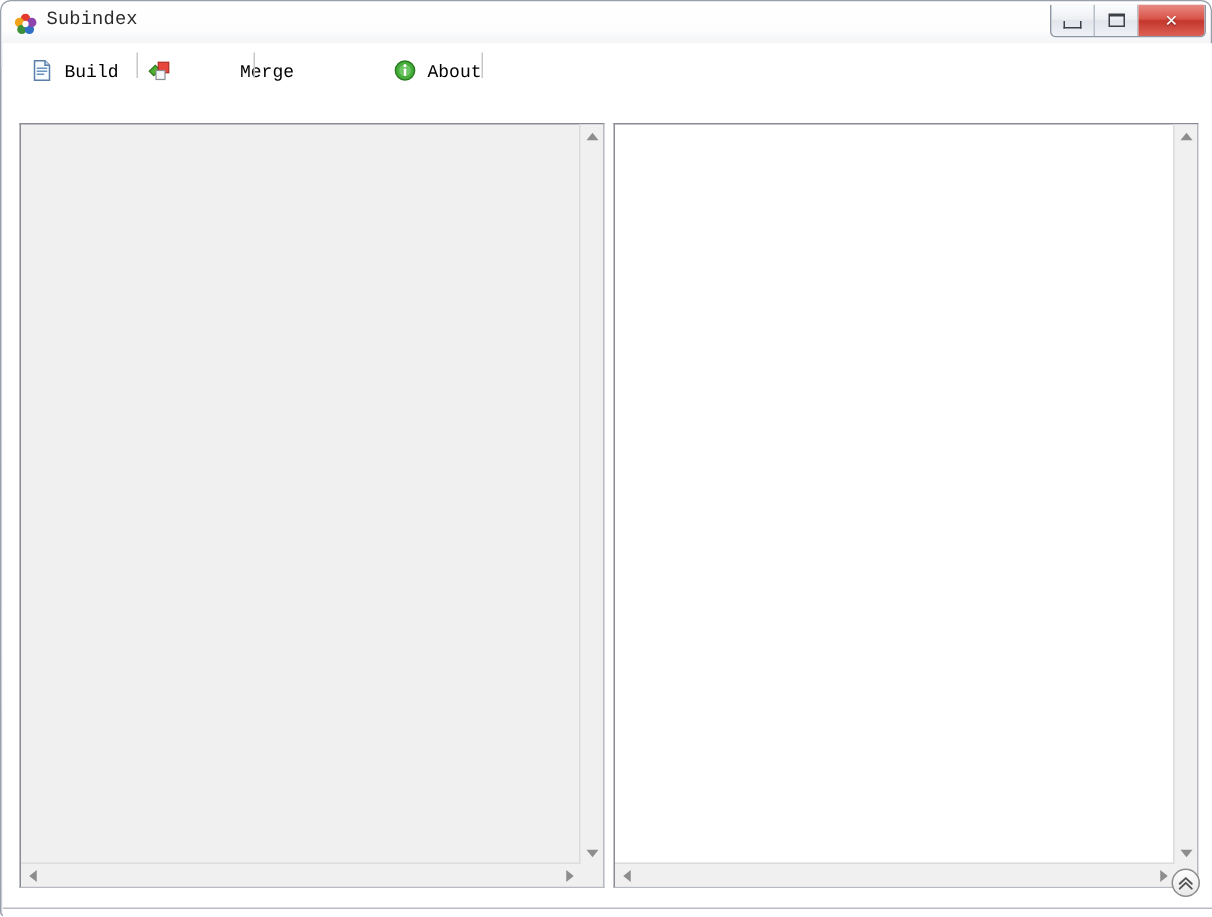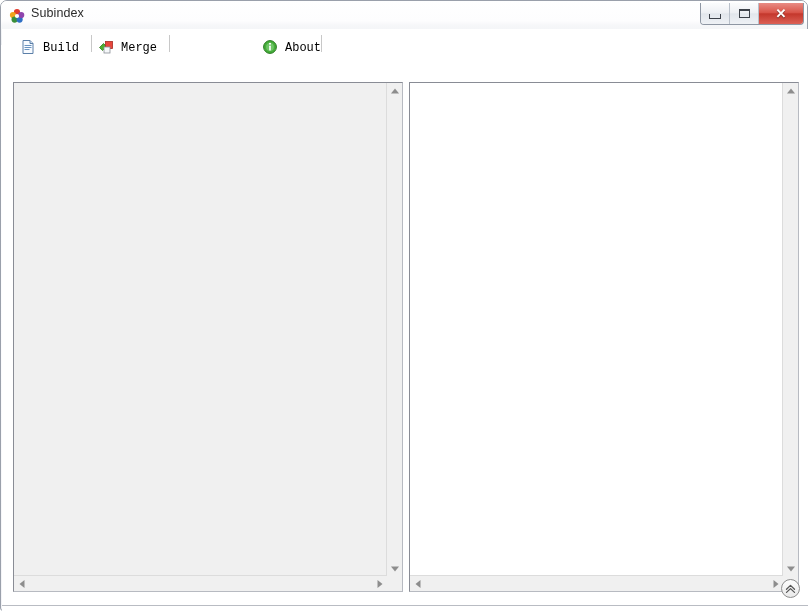--- a/index.html
+++ b/index.html
@@ -27,20 +27,21 @@
   }
 
   
   .titlebar {
     position: absolute;
     left: 0; top: 0;
     width: 806px;
     height: 44px;
     border-radius: 6px 6px 0 0;
     background: linear-gradient(to bottom, #ffffff 0%, #fdfdfe 45%, #f6f7f9 55%, #eef0f3 100%);
+    font-family: Liberation Mono, monospace;
   }
   .title-icon {
     position: absolute;
     left: 8px; top: 7px;
     width: 16px; height: 16px;
   }
   .title-text {
     position: absolute;
     left: 30px; top: 5px;
     font-size: 12.5px;
@@ -275,21 +276,21 @@
             <path d="M10 1.5 v3 h3" fill="#cfe0f2" stroke="#5b7fa8" stroke-width="1"></path>
             <rect x="4.5" y="6" width="7" height="1" fill="#6b94c0"></rect>
             <rect x="4.5" y="8" width="7" height="1" fill="#6b94c0"></rect>
             <rect x="4.5" y="10" width="5" height="1" fill="#6b94c0"></rect>
           </svg>
         </span>
         <span class="lbl">Build</span>
         <span class="sep"></span>
       </div>
 
-      <div class="tab" id="tab1" style="left:90px; width:78px;">
+      <div class="tab" id="tab1" style="left:90px; width:78px;gap:39px;">
         <span class="ico">
           <svg width="16" height="16" viewBox="0 0 16 16">
             <path d="M1.5 8.5 l4-4 3 3 -4 4 z" fill="#4caf2f" stroke="#2f7a1c" stroke-width="0.8"></path>
             <rect x="7.5" y="2.5" width="7" height="7" fill="#e8453c" stroke="#a82b22" stroke-width="0.8"></rect>
             <rect x="6" y="8" width="6" height="6" fill="#f6f8fa" stroke="#8a8f96" stroke-width="0.8"></rect>
           </svg>
         </span>
         <span class="lbl">Merge</span>
         <span class="sep"></span>
       </div>

